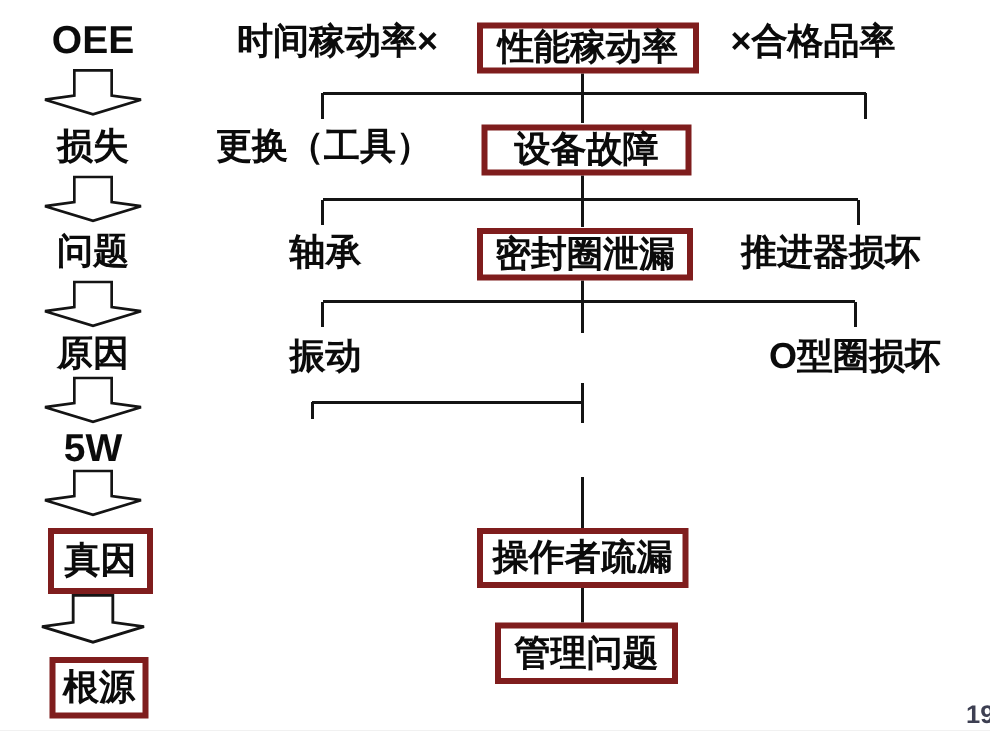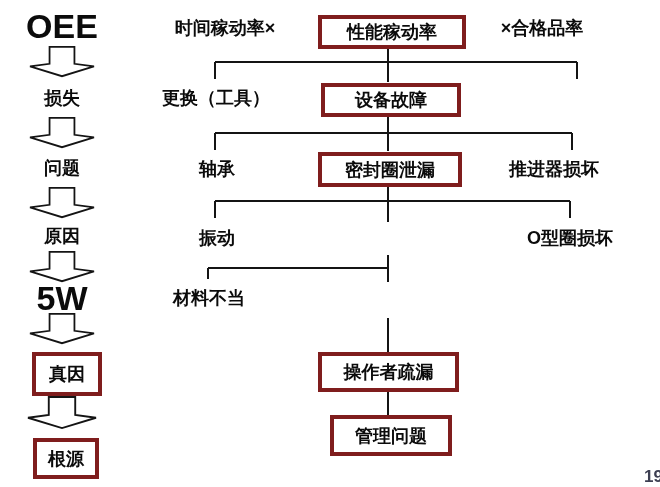--- a/index.html
+++ b/index.html
@@ -3,23 +3,23 @@
 <meta charset="utf-8">
 <style>
   html,body{margin:0;padding:0;background:#e8e8e8;}
   .canvas{
     position:relative;width:660px;height:487px;background:#ffffff;
     font-family:"Liberation Sans","DejaVu Sans",sans-serif;
     overflow:hidden;color:#0b0b0b;
   }
   .lbl{
     position:absolute;display:flex;align-items:center;justify-content:center;
-    font-weight:bold;font-size:18px;line-height:1;white-space:nowrap;color:#0b0b0b;
+    font-weight:bold;font-size:24px;line-height:1;white-space:nowrap;color:#0b0b0b;
   }
-  .big{font-size:34px;}
+  .big{font-size:26px;}
   .box{border:4px solid #7f1d1d;background:#ffffff;}
   .wires,.arrow{position:absolute;left:0;top:0;}
   .arrow{left:auto;top:auto;}
   .pagenum{
     position:absolute;font-size:17px;font-weight:bold;color:#3d3f52;
   }
 </style>
 </head>
 <body>
 
@@ -98,21 +98,20 @@
   <div class="lbl" style="left:138px;top:84px;width:156px;height:28px">更换（工具）</div>
   <div class="lbl box" style="left:321px;top:83px;width:132px;height:26px">设备故障</div>
 
   <div class="lbl" style="left:186px;top:155px;width:62px;height:28px">轴承</div>
   <div class="lbl box" style="left:318px;top:152px;width:136px;height:27px">密封圈泄漏</div>
   <div class="lbl" style="left:490px;top:155px;width:128px;height:28px">推进器损坏</div>
 
   <div class="lbl" style="left:186px;top:224px;width:62px;height:28px">振动</div>
   <div class="lbl" style="left:506px;top:224px;width:128px;height:28px">O型圈损坏</div>
 
-  <div class="lbl" style="left:156px;top:284px;width:106px;height:28px">材料不当</div>
 
   <div class="lbl box" style="left:318px;top:352px;width:133px;height:32px">操作者疏漏</div>
 
   <div class="lbl box" style="left:330px;top:415px;width:114px;height:33px">管理问题</div>
 
   <div class="pagenum" style="left:644px;top:467px">19</div>
 
 </div>
 
 </body></html>

